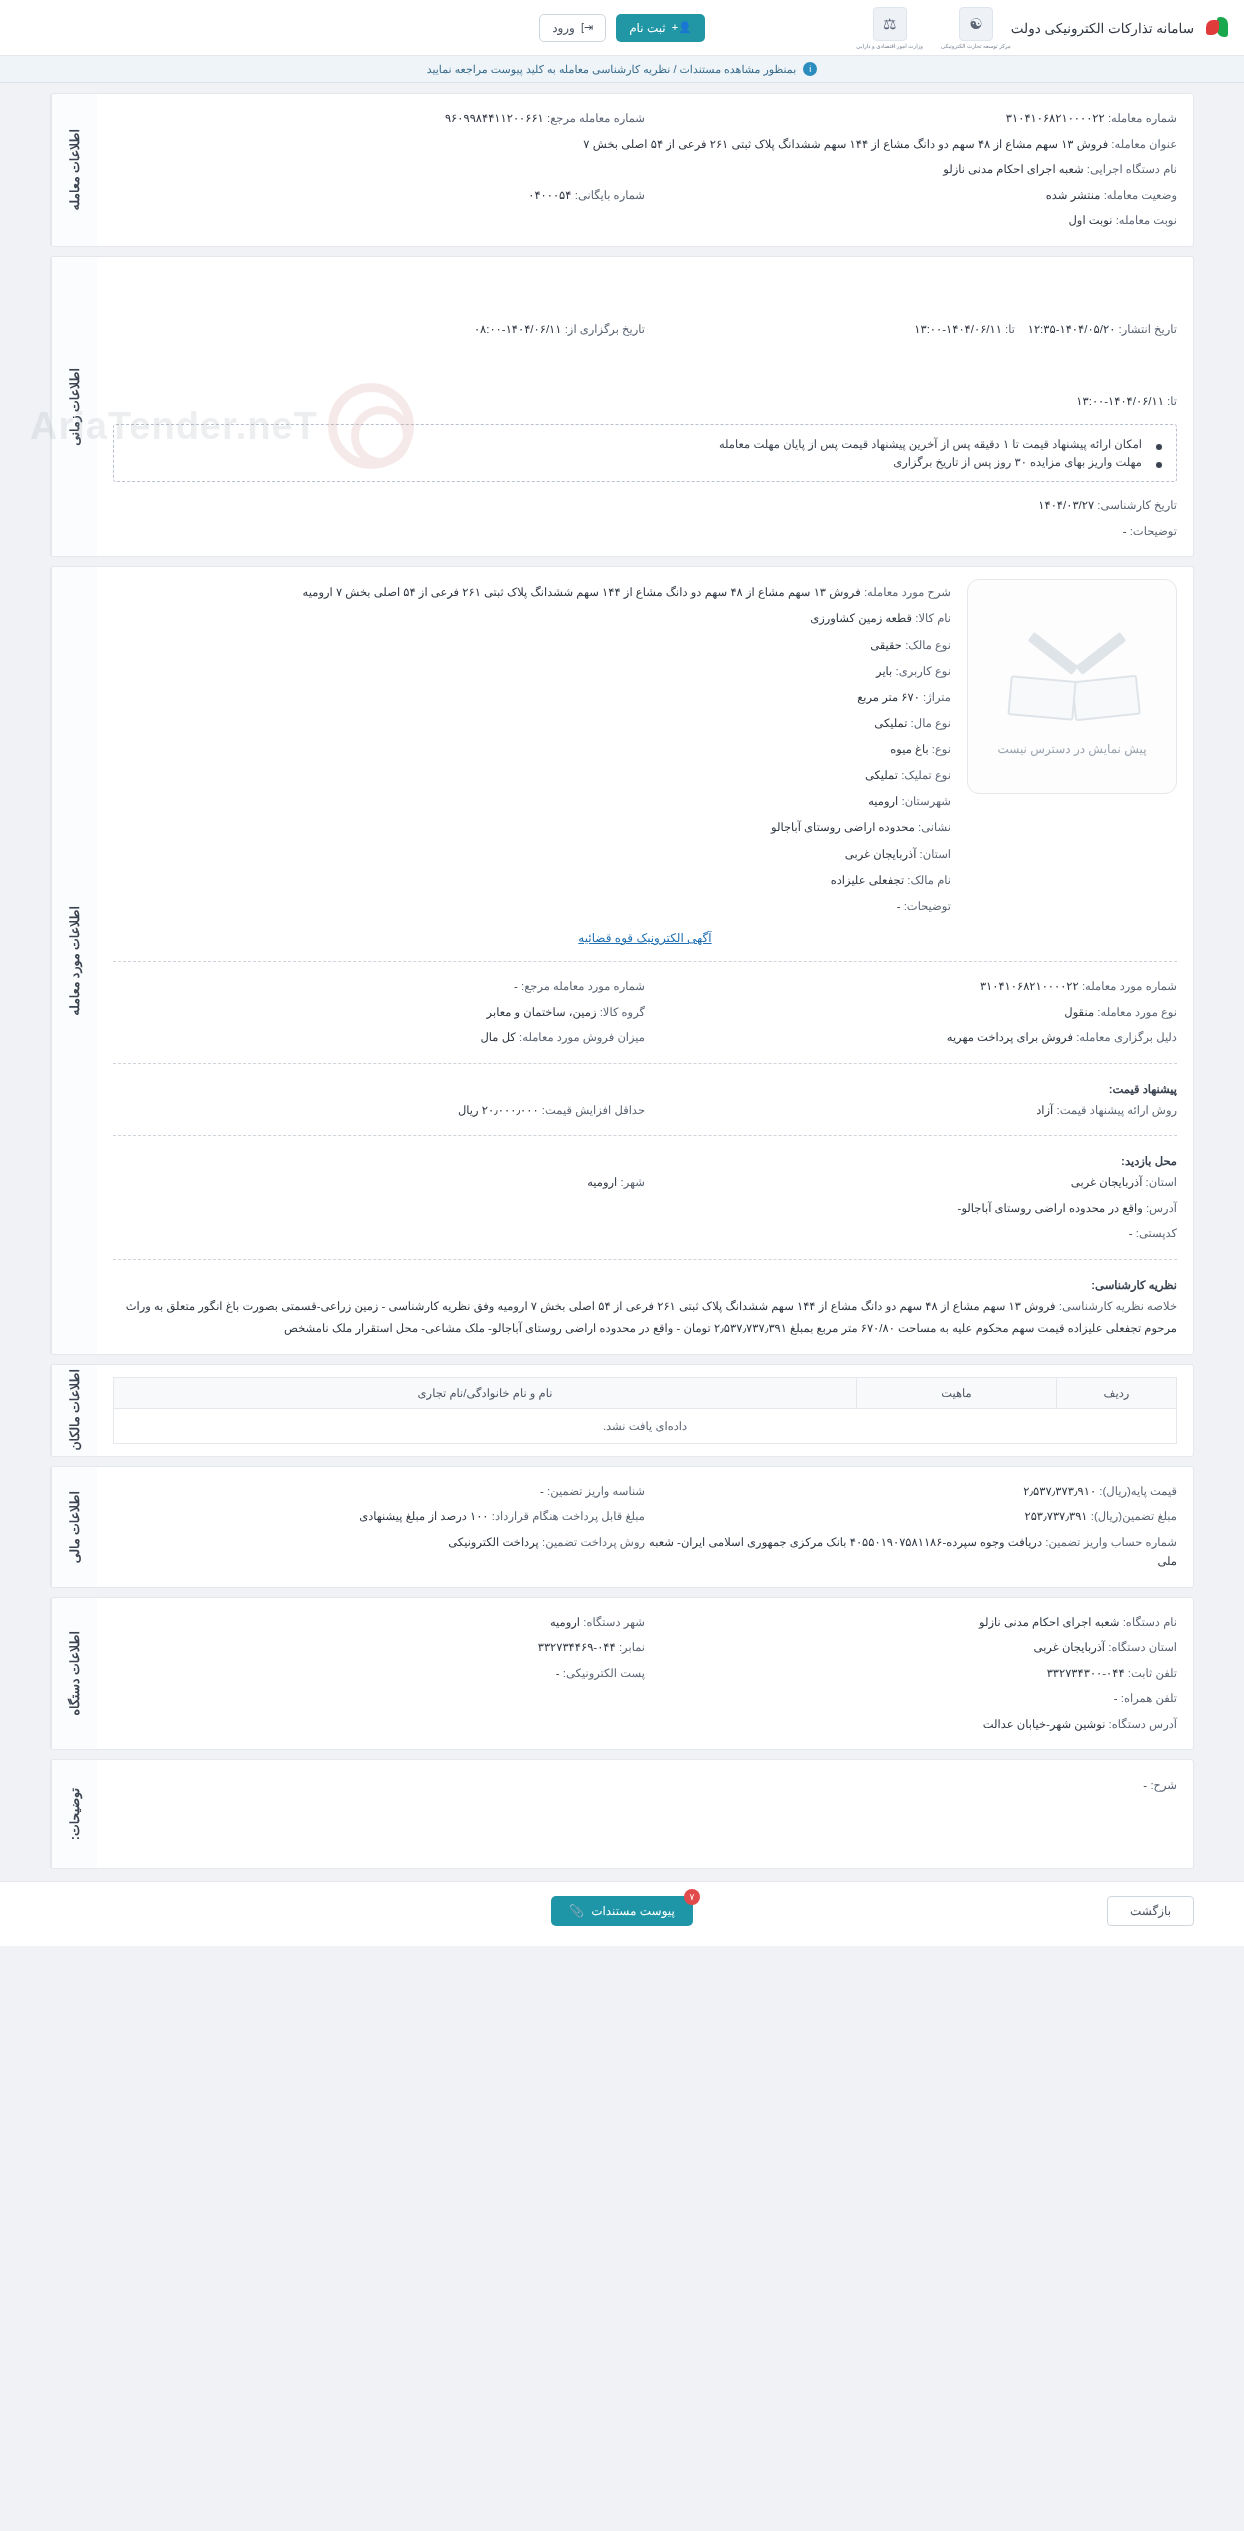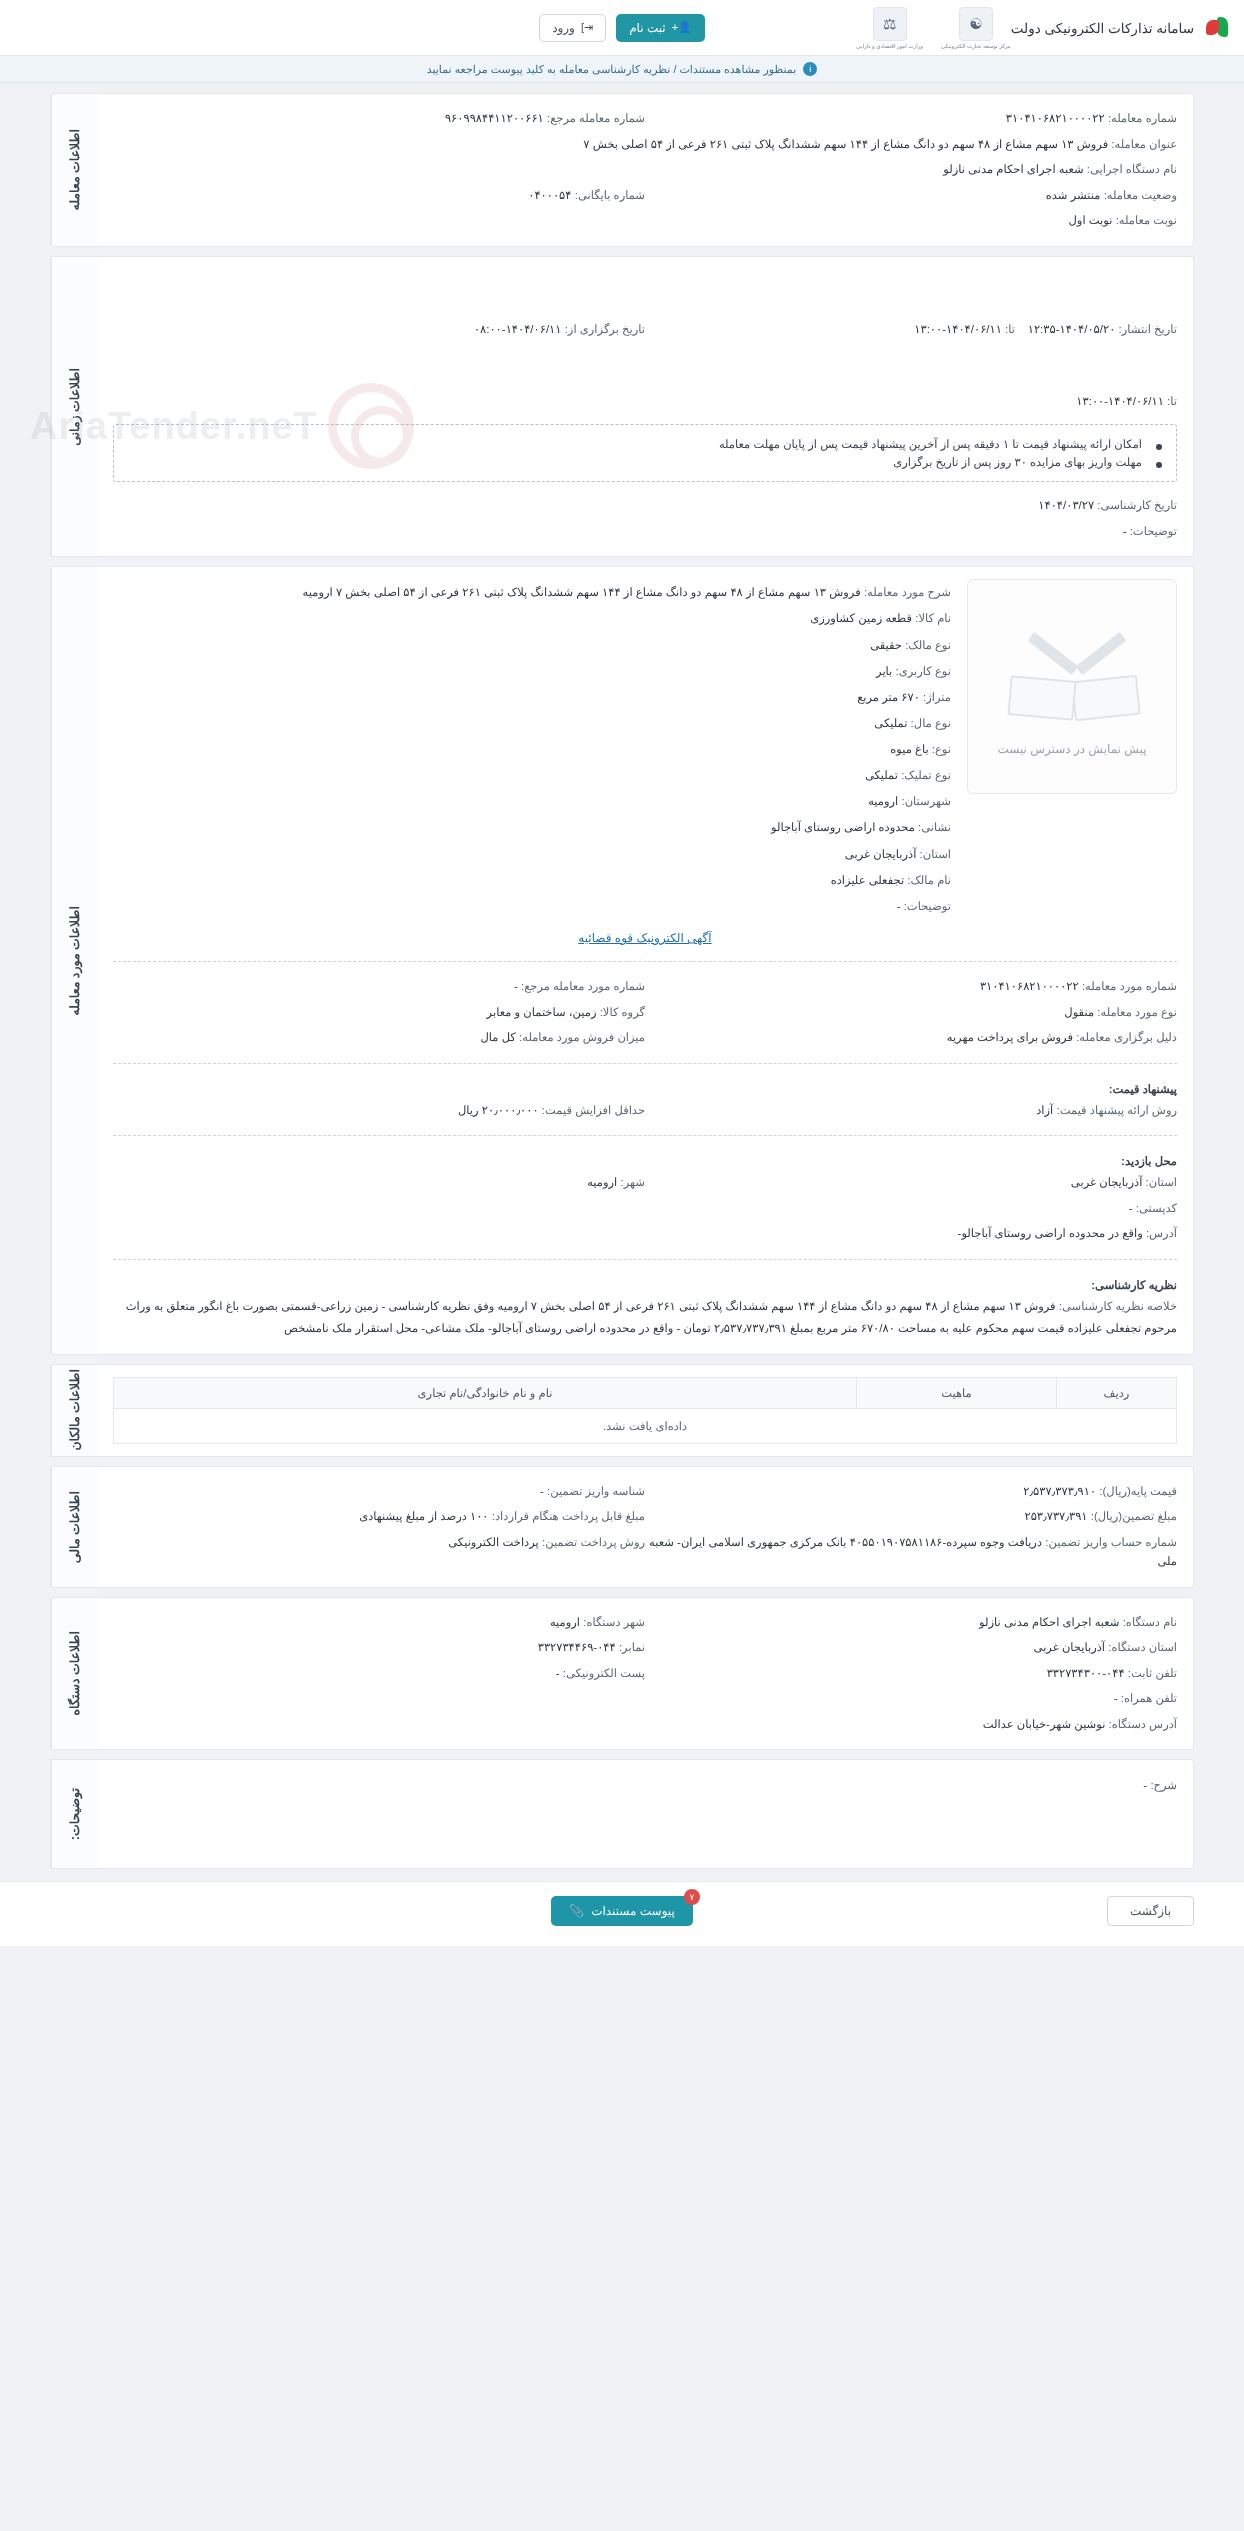--- a/index.html
+++ b/index.html
@@ -131,21 +131,21 @@
   }
   .bullet-row { display:flex; align-items:center; gap:14px; padding:2px 0; }
   .bullet { width:6px; height:6px; border-radius:50%; background:#3a4350; margin-top:6px; flex:0 0 6px; }
 
   
   .subject-wrap { display:flex; gap:16px; }
   .preview-box {
     width:210px;
     flex:0 0 210px;
     border:1px solid #e4e7eb;
-    border-radius:6px;
+    border-radius:12px;
     background:#fdfdfe;
     height:215px;
     display:flex;
     flex-direction:column;
     align-items:center;
     justify-content:center;
     gap:14px;
     color:#a8b1bb;
   }
   .gavel { width:150px; height:110px; position:relative; opacity:.5; }
@@ -511,26 +511,26 @@
       <div class="grid2">
         <div class="cell">
           <span class="lbl">استان:</span>
           <span class="val">آذربایجان غربی</span>
         </div>
         <div class="cell">
           <span class="lbl">شهر:</span>
           <span class="val">ارومیه</span>
         </div>
         <div class="cell full">
+          <span class="lbl">آدرس:</span>
+          <span class="val">واقع در محدوده اراضی روستای آباجالو-</span>
+        </div>
+        <div class="cell full">
           <span class="lbl">کدپستی:</span>
           <span class="val">-</span>
-        </div>
-        <div class="cell full">
-          <span class="lbl">آدرس:</span>
-          <span class="val">واقع در محدوده اراضی روستای آباجالو-</span>
         </div>
       </div>
 
       <div class="divider-h"></div>
       <div class="sub-head">نظریه کارشناسی:</div>
 
       <div class="desc-block">
         <span class="lbl">خلاصه نظریه کارشناسی:</span>
         <span class="val">فروش ۱۳ سهم مشاع از ۴۸ سهم دو دانگ مشاع از ۱۴۴ سهم ششدانگ پلاک ثبتی ۲۶۱ فرعی از ۵۴ اصلی بخش ۷ ارومیه وفق نظریه کارشناسی - زمین زراعی-قسمتی بصورت باغ انگور متعلق به وراث مرحوم تجفعلی علیزاده قیمت سهم محکوم علیه به مساحت ۶۷۰/۸۰ متر مربع بمبلغ ۲٫۵۳۷٫۷۳۷٫۳۹۱ تومان - واقع در محدوده اراضی روستای آباجالو- ملک مشاعی- محل استقرار ملک نامشخص</span>
       </div>

